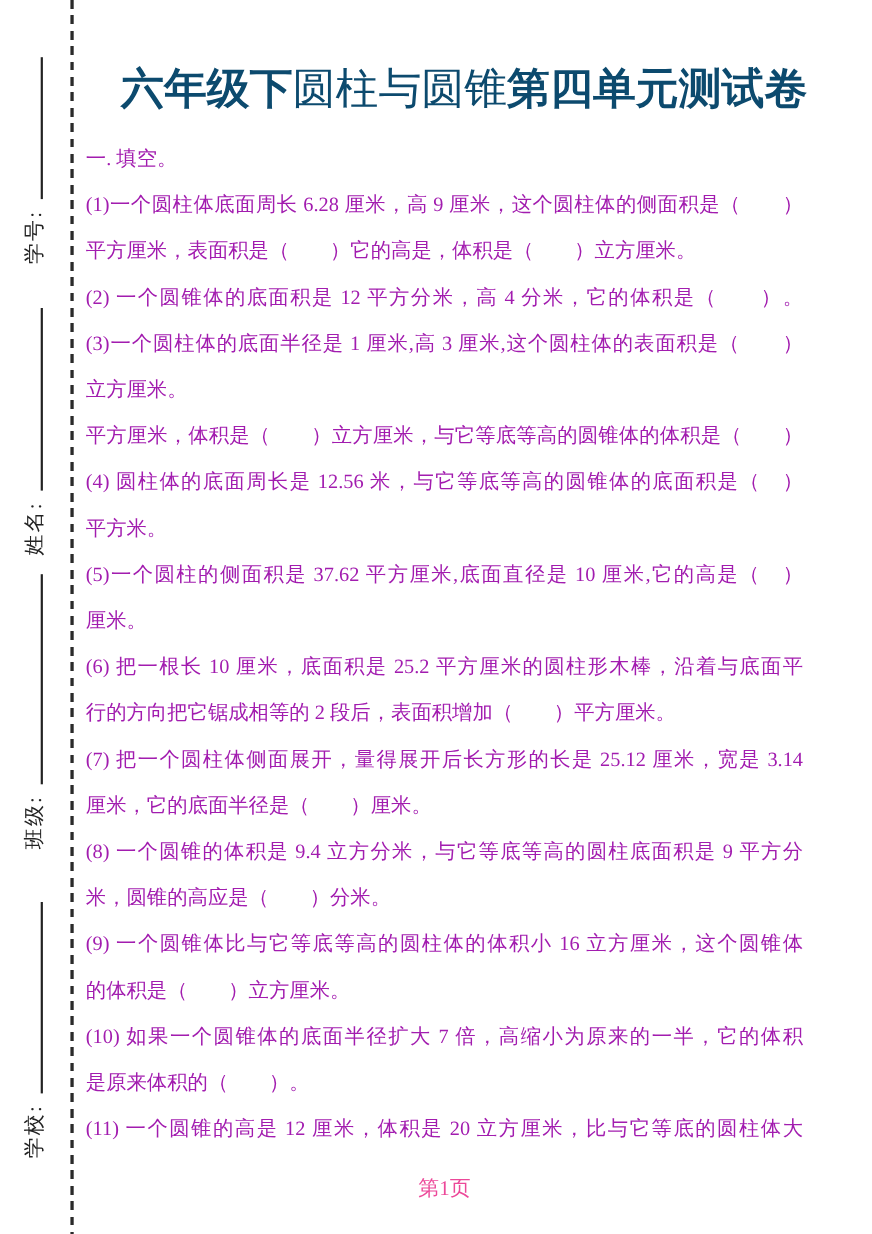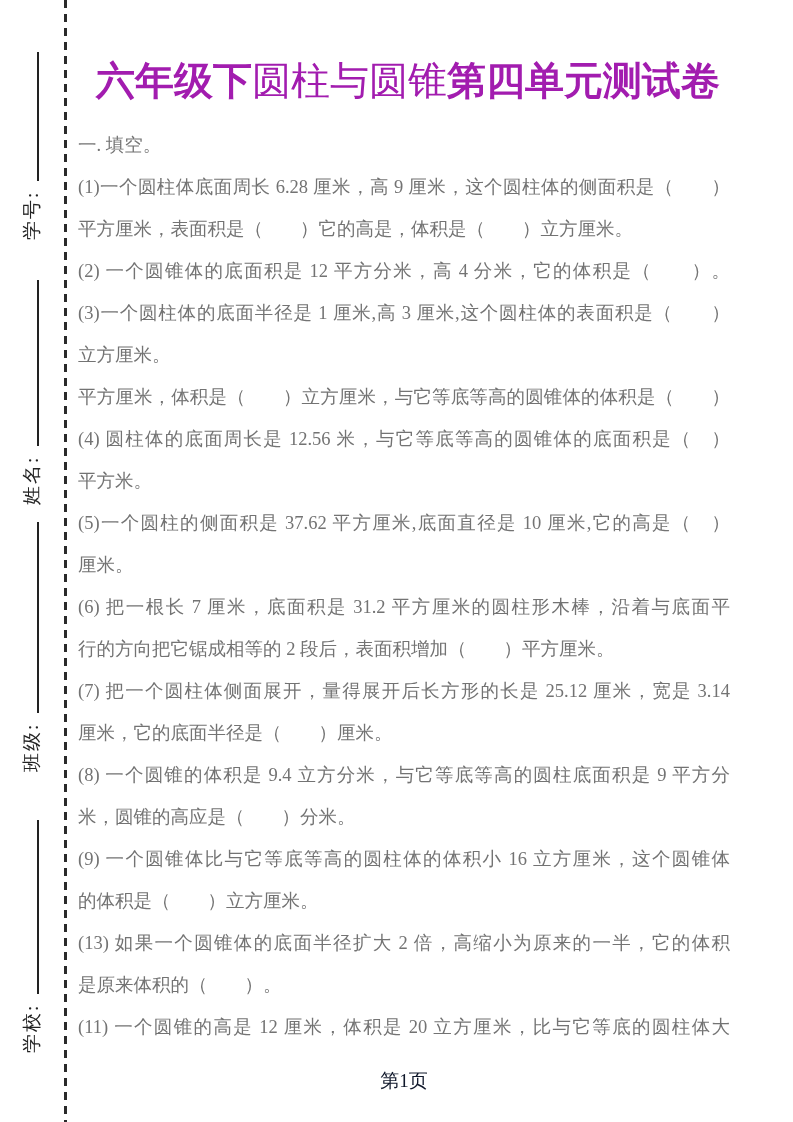--- a/index.html
+++ b/index.html
@@ -35,49 +35,49 @@
   }
   .vfield .rule{
     flex:1;
     height:2px;
     background:#222;
     margin:0 2px 5px 10px;
   }
   
   .content{position:absolute;left:78px;top:0;width:652px;}
   .title{
-    position:absolute;left:4px;top:54px;width:652px;
+    position:absolute;left:18px;top:54px;width:652px;
     text-align:center;
     font-family:Liberation Mono, monospace;
     font-size:39px;
     font-weight:800;
     letter-spacing:0px;
-    color:#a21caf;
+    color:#0c4a6e;
     white-space:nowrap;
   }
   .title .mid{font-weight:500;}
   .lines{position:absolute;left:0;top:124px;width:652px;}
   .line{
     height:42px;
     line-height:42px;
     font-size:18.5px;
-    color:#737373;
+    color:#a21caf;
     white-space:nowrap;
     overflow:visible;
   }
   .line.just{
     white-space:normal;
     text-align:justify;
     text-align-last:justify;
   }
   .footer{
     position:absolute;left:0;top:1066px;width:652px;
     text-align:center;
     font-size:19px;
-    color:#0f172a;
+    color:#ec4899;
     line-height:30px;
   }
 </style>
 </head>
 <body>
 
 <div class="page">
 
   <div class="seal-area"></div>
 
@@ -93,29 +93,29 @@
         <div class="line just">(1)一个圆柱体底面周长 6.28 厘米，高 9 厘米，这个圆柱体的侧面积是（　　）</div>
         <div class="line">平方厘米，表面积是（　　）它的高是，体积是（　　）立方厘米。</div>
         <div class="line just">(2) 一个圆锥体的底面积是 12 平方分米，高 4 分米，它的体积是（　　）。</div>
         <div class="line just">(3)一个圆柱体的底面半径是 1 厘米,高 3 厘米,这个圆柱体的表面积是（　　）</div>
         <div class="line">立方厘米。</div>
         <div class="line just">平方厘米，体积是（　　）立方厘米，与它等底等高的圆锥体的体积是（　　）</div>
         <div class="line just">(4) 圆柱体的底面周长是 12.56 米，与它等底等高的圆锥体的底面积是（　）</div>
         <div class="line">平方米。</div>
         <div class="line just">(5)一个圆柱的侧面积是 37.62 平方厘米,底面直径是 10 厘米,它的高是（　）</div>
         <div class="line">厘米。</div>
-        <div class="line just">(6) 把一根长 7 厘米，底面积是 31.2 平方厘米的圆柱形木棒，沿着与底面平</div>
+        <div class="line just">(6) 把一根长 10 厘米，底面积是 25.2 平方厘米的圆柱形木棒，沿着与底面平</div>
         <div class="line">行的方向把它锯成相等的 2 段后，表面积增加（　　）平方厘米。</div>
         <div class="line just">(7) 把一个圆柱体侧面展开，量得展开后长方形的长是 25.12 厘米，宽是 3.14</div>
         <div class="line">厘米，它的底面半径是（　　）厘米。</div>
         <div class="line just">(8) 一个圆锥的体积是 9.4 立方分米，与它等底等高的圆柱底面积是 9 平方分</div>
         <div class="line">米，圆锥的高应是（　　）分米。</div>
         <div class="line just">(9) 一个圆锥体比与它等底等高的圆柱体的体积小 16 立方厘米，这个圆锥体</div>
         <div class="line">的体积是（　　）立方厘米。</div>
-        <div class="line just">(13) 如果一个圆锥体的底面半径扩大 2 倍，高缩小为原来的一半，它的体积</div>
+        <div class="line just">(10) 如果一个圆锥体的底面半径扩大 7 倍，高缩小为原来的一半，它的体积</div>
         <div class="line">是原来体积的（　　）。</div>
         <div class="line just">(11) 一个圆锥的高是 12 厘米，体积是 20 立方厘米，比与它等底的圆柱体大</div>
       </div>
 
     <div class="footer">第1页</div>
   </div>
 
 <div class="vfield" style="top: 240px; left: 20px; width: 190px;">
       <span class="lbl">学号:</span>
       <span class="rule"></span>

